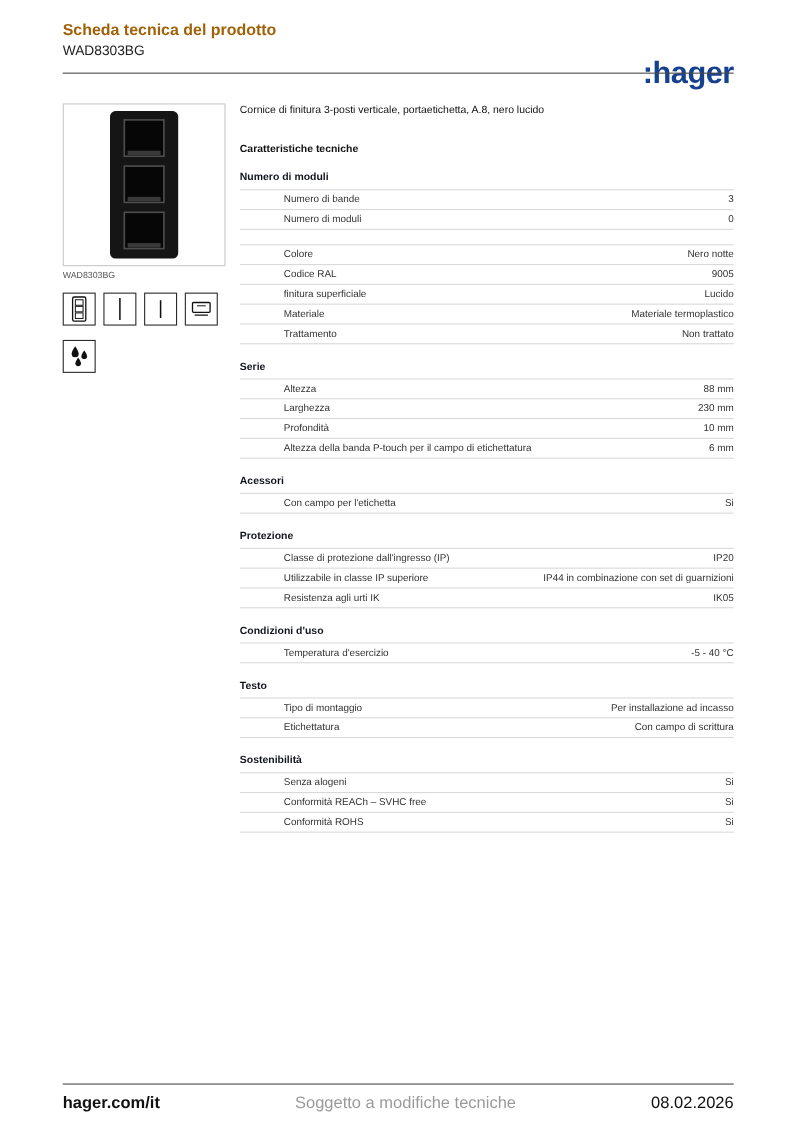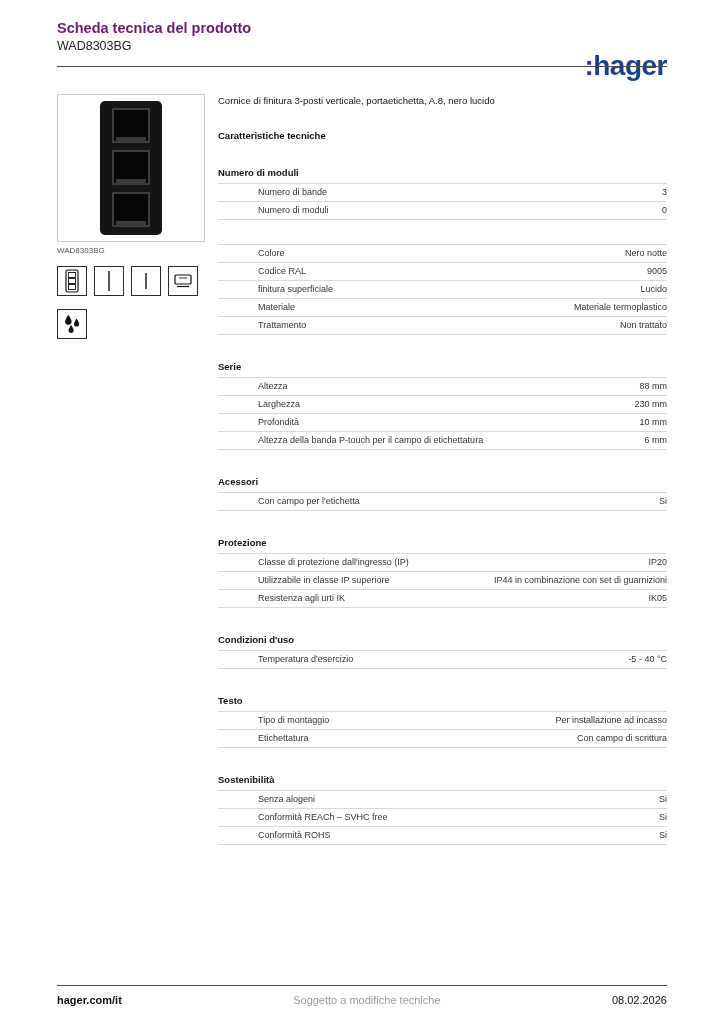--- a/index.html
+++ b/index.html
@@ -4,47 +4,47 @@
 <style>
   * { box-sizing: border-box; }
   html, body { margin: 0; padding: 0; background: #e9e9e9; }
   .page {
     width: 724px; height: 1024px; margin: 0 auto; position: relative;
     background: #ffffff; font-family: "Liberation Sans", sans-serif; color: #1a1a1a;
     overflow: hidden;
   }
   
   .header { position: absolute; top: 20px; left: 57px; right: 57px; }
-  .doc-title { font-size: 14.5px; font-weight: bold; color: #701a75; }
+  .doc-title { font-size: 14.5px; font-weight: bold; color: #a16207; }
   .doc-code { font-size: 12.5px; margin-top: 3px; color: #222; }
   .logo { position: absolute; right: 0; top: 0; font-size: 28px; font-weight: bold; color: #16418f; letter-spacing: -0.5px; line-height: 1; margin-top: 32px; }
   .header-rule { position: absolute; top: 66px; left: 57px; right: 57px; border-top: 1.5px solid #4a4a4a; }
 
   
   .left-col { position: absolute; left: 57px; top: 94px; width: 148px; }
   .product-image { width: 148px; height: 148px; border: 1px solid #c9c9c9; display: flex; align-items: center; justify-content: center; background: #fff; }
   .image-label { font-size: 8px; color: #555; margin-top: 4px; }
   .icon-row { display: flex; gap: 7px; margin-top: 11px; }
   .icon-box { width: 30px; height: 30px; border: 1px solid #2a2a2a; display: flex; align-items: center; justify-content: center; background: #fff; }
   .drops-row { margin-top: 13px; }
 
   
   .right-col { position: absolute; left: 218px; top: 95px; width: 449px; }
   .description { font-weight: normal; font-size: 9.5px; line-height: 1.3; color: #111; }
   .spec-heading { font-weight: bold; font-size: 9.5px; margin-top: 23px; color: #111; }
-  .section { margin-top: 24px; }
+  .section { margin-top: 13px; }
   .section-title { font-size: 9.5px; font-weight: bold; margin: 0; padding: 2px 0 5px 0; color: #10131a; }
   .rows { border-bottom: 1px solid #d9d9d9; }
   .row { display: flex; justify-content: space-between; gap: 14px; border-top: 1px solid #d9d9d9; padding: 3px 0 4px 0; font-size: 9px; color: #333; }
   .row .label { text-align: right; padding-left: 40px; }
   .row .value { text-align: right; white-space: nowrap; color: #333; }
 
   
   .footer-rule { position: absolute; left: 57px; right: 57px; top: 985px; border-top: 1.5px solid #4a4a4a; }
-  .footer { position: absolute; left: 57px; right: 57px; top: 994px; display: flex; justify-content: space-between; align-items: baseline; font-size: 11px; }
+  .footer { position: absolute; left: 57px; right: 57px; top: 994px; display: flex; justify-content: space-between; align-items: baseline; font-size: 15px; }
   .footer .site { font-weight: bold; color: #111; }
   .footer .note { color: #9a9a9a; }
   .footer .date { font-weight: normal; color: #111; }
 </style>
 </head>
 <body>
 
 <div class="page">
 
   <div class="header">

